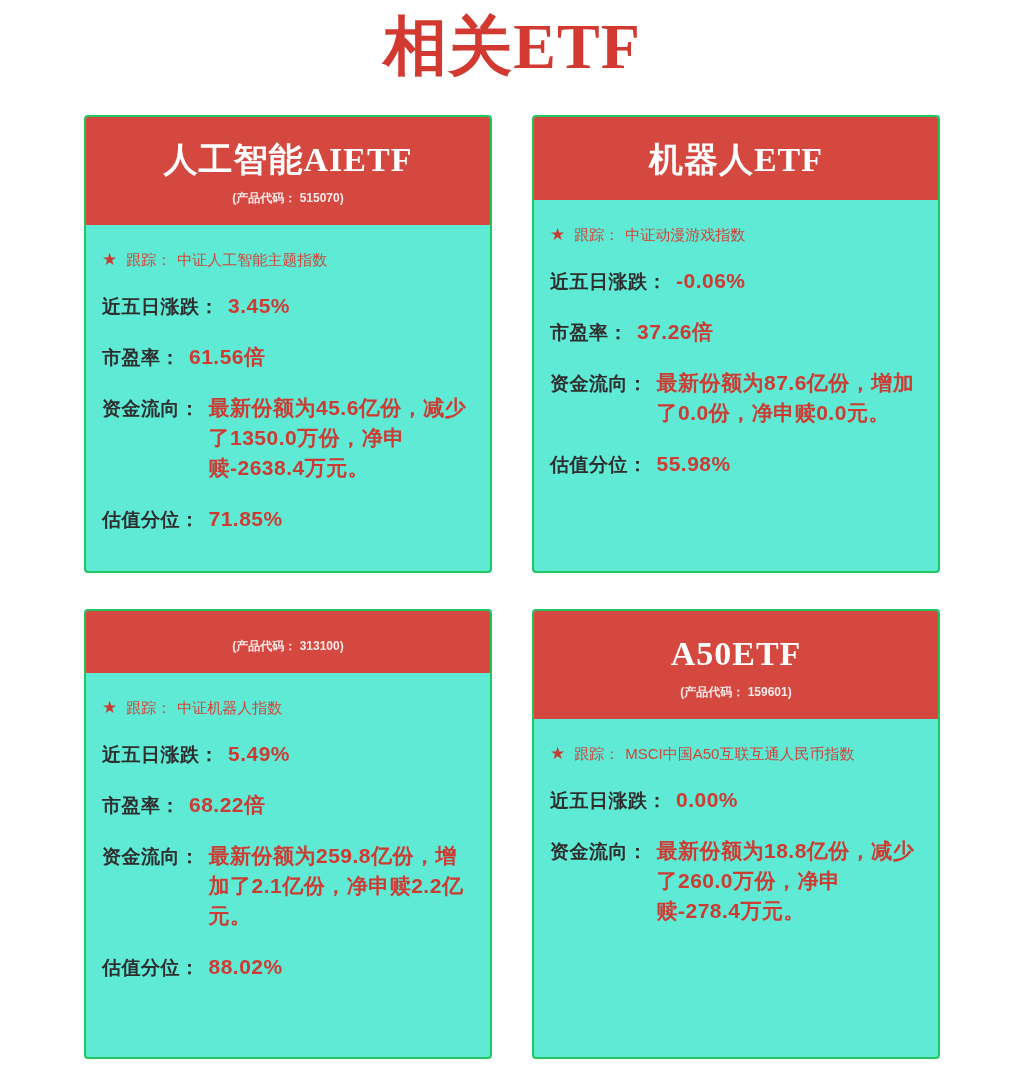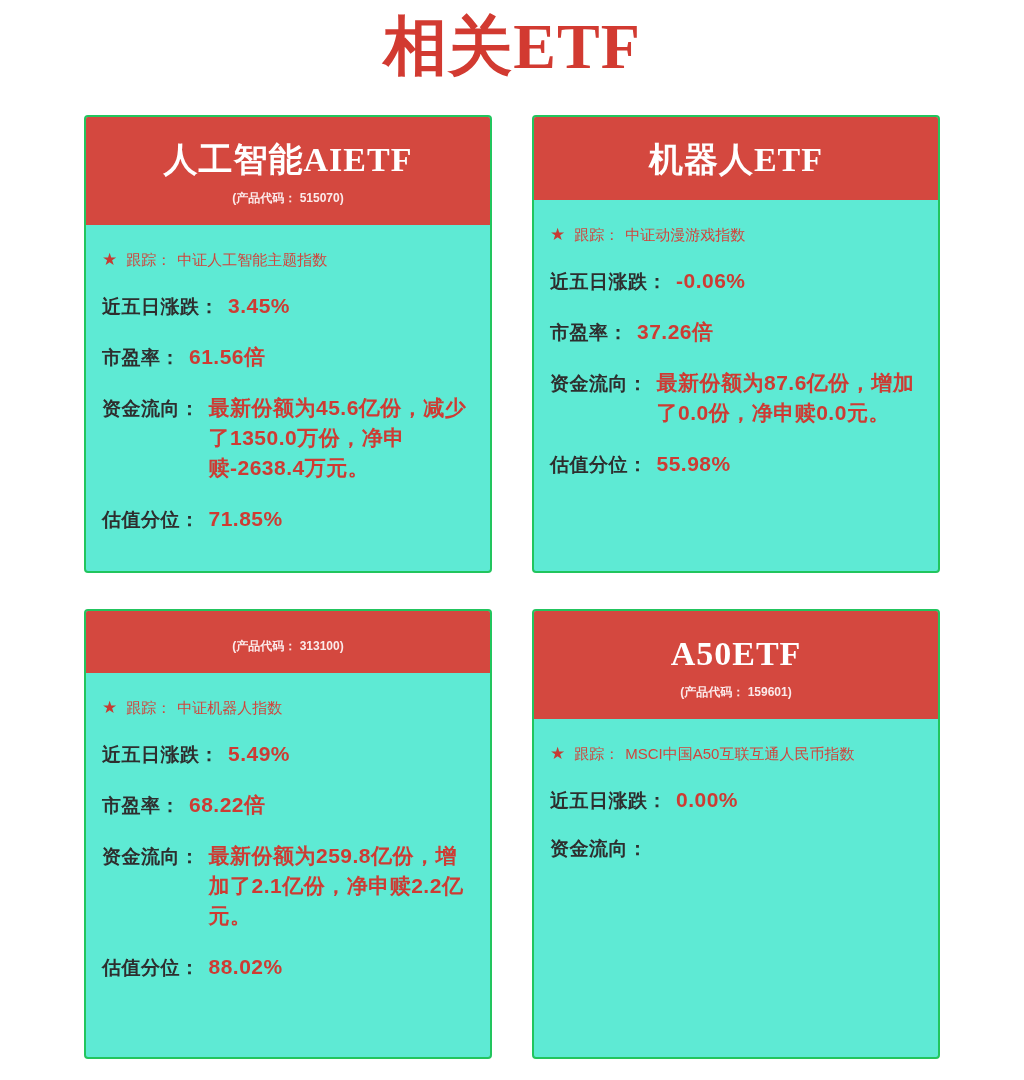--- a/index.html
+++ b/index.html
@@ -201,17 +201,18 @@
         <span class="star">★</span>
         <span class="tracking-label">跟踪：</span>
         <span>MSCI中国A50互联互通人民币指数</span>
       </div>
       <div class="metric-row">
         <span class="metric-label">近五日涨跌：</span>
         <span class="metric-value">0.00%</span>
       </div>
       <div class="metric-row">
         <span class="metric-label">资金流向：</span>
+        <span class="metric-value">最新份额为18.8亿份，减少了260.0万份，净申赎-278.4万元。</span>
       </div>
     </div>
   </div>
 
 </div>
 
 </body></html>

